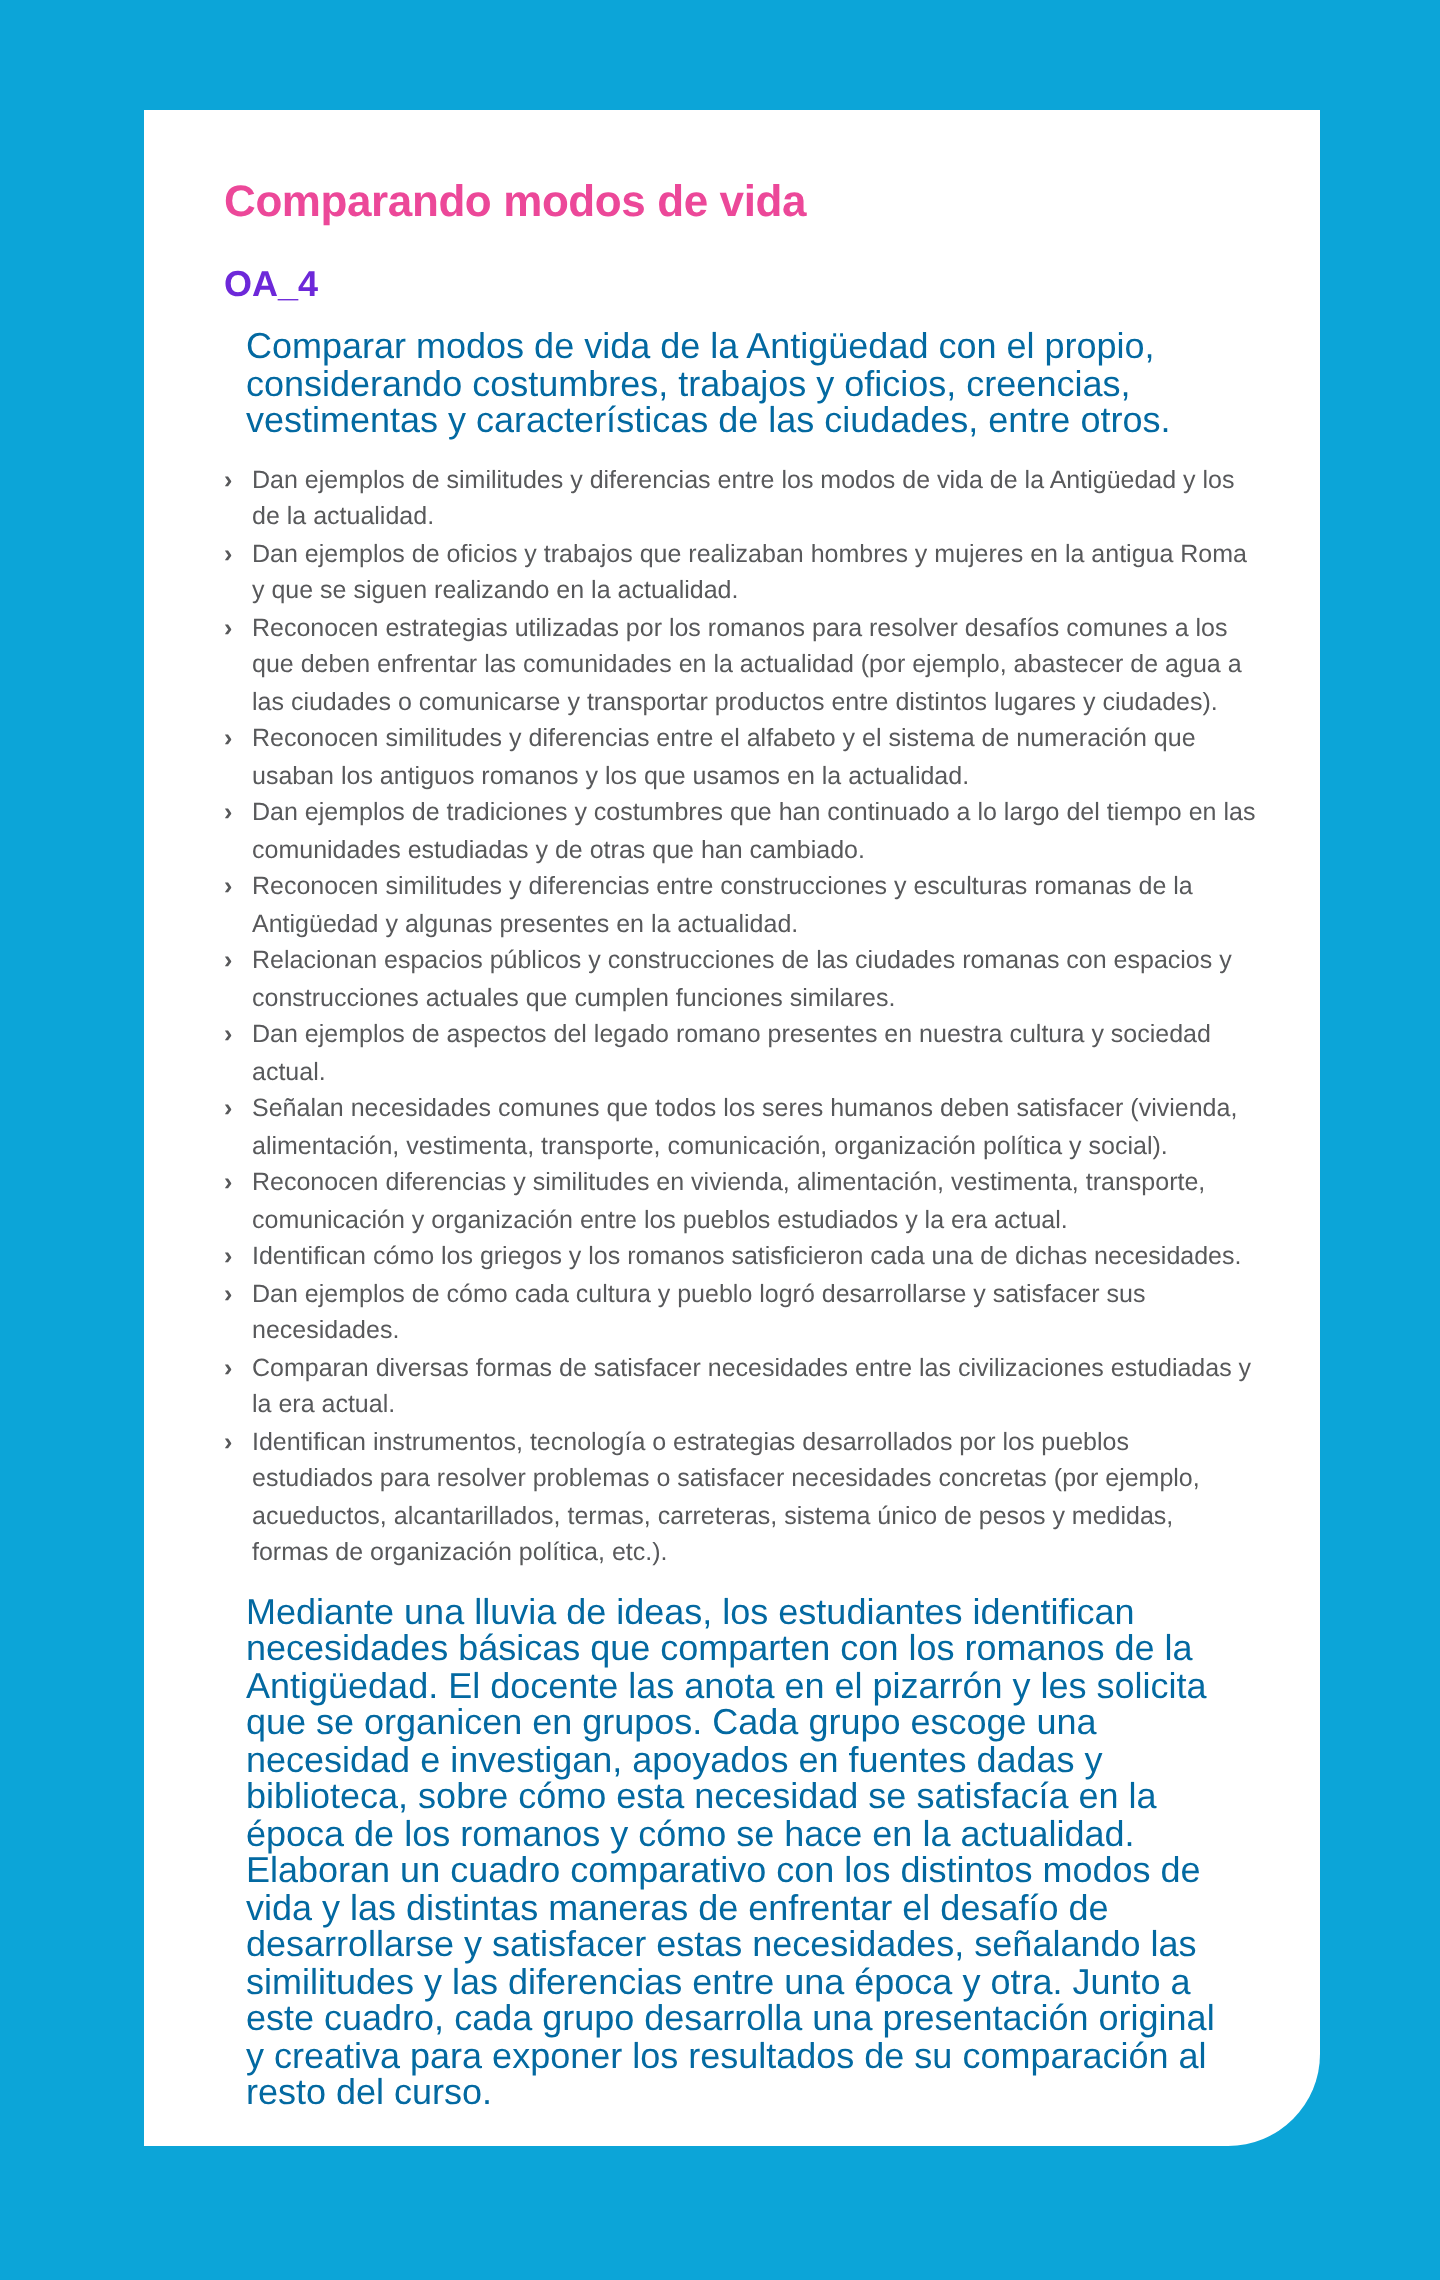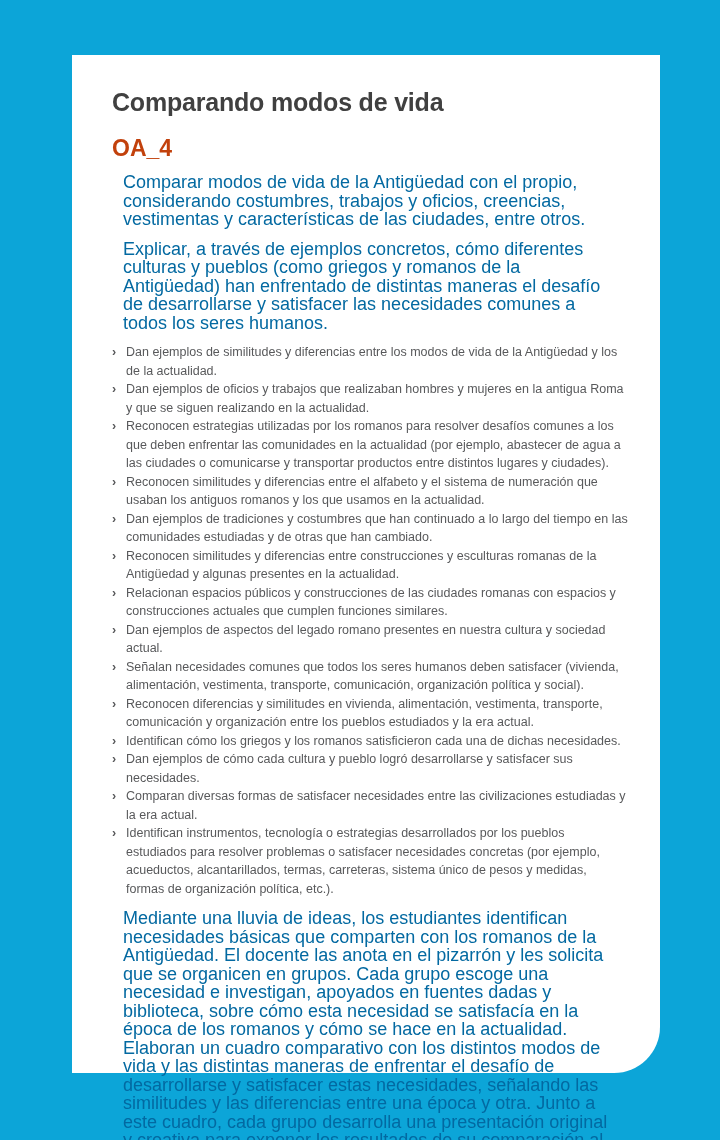--- a/index.html
+++ b/index.html
@@ -19,30 +19,30 @@
     left: 72px;
     top: 55px;
     width: 588px;
     height: 1018px;
     background: #ffffff;
     border-radius: 0 0 46px 0;
     box-sizing: border-box;
     padding: 33px 32px 0 40px;
   }
   .page-title {
-    font-size: 25px;
+    font-size: 22px;
     font-weight: bold;
-    color: #404040;
+    color: #ec4899;
     letter-spacing: -0.2px;
     margin: 0 0 10px 0;
   }
   .oa-heading {
-    font-size: 23px;
+    font-size: 18px;
     font-weight: bold;
-    color: #c2410c;
+    color: #6d28d9;
     margin: 18px 0 4px 0;
   }
   .body-text {
     font-size: 18px;
     line-height: 18.5px;
     color: #0369a1;
     margin: 11px;
   }
   .indicators-heading {
     font-size: 12.5px;
@@ -80,21 +80,20 @@
 </head>
 <body>
 
 <div class="card">
 
   <h1 class="page-title">Comparando modos de vida</h1>
 
   <h2 class="oa-heading">OA_4</h2>
   <p class="body-text">Comparar modos de vida de la Antigüedad con el propio, considerando costumbres, trabajos y oficios, creencias, vestimentas y características de las ciudades, entre otros.</p>
 
-  <p class="body-text">Explicar, a través de ejemplos concretos, cómo diferentes culturas y pueblos (como griegos y romanos de la Antigüedad) han enfrentado de distintas maneras el desafío de desarrollarse y satisfacer las necesidades comunes a todos los seres humanos.</p>
 
 
   <ul class="indicators-list" id="indicators-list">
       <li>
         <span class="marker">›</span>
         <span class="it">Dan ejemplos de similitudes y diferencias entre los modos de vida de la Antigüedad y los de la actualidad.</span>
       </li>
       <li>
         <span class="marker">›</span>
         <span class="it">Dan ejemplos de oficios y trabajos que realizaban hombres y mujeres en la antigua Roma y que se siguen realizando en la actualidad.</span>

